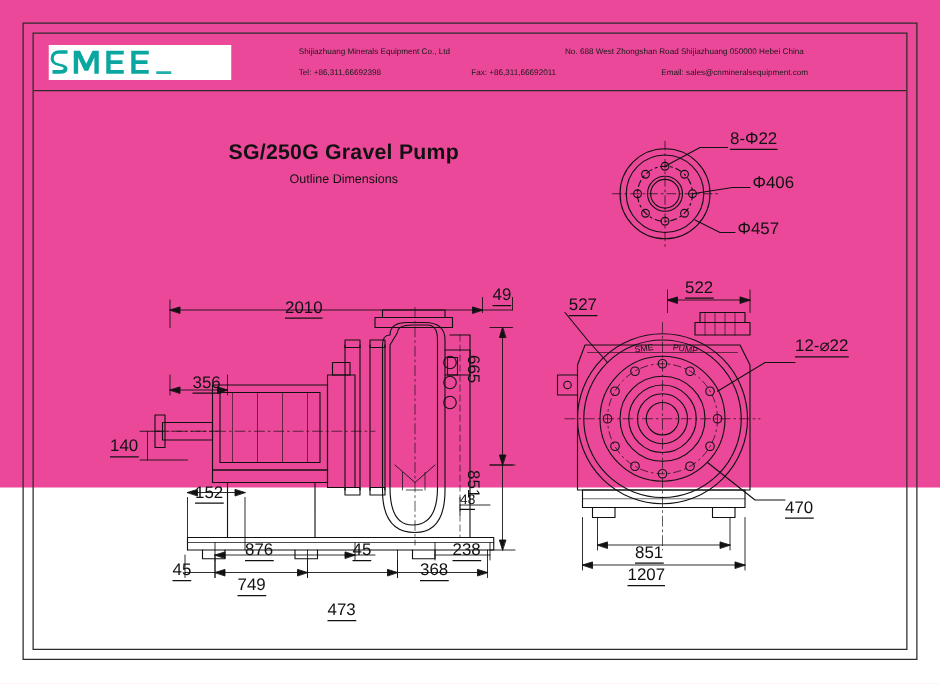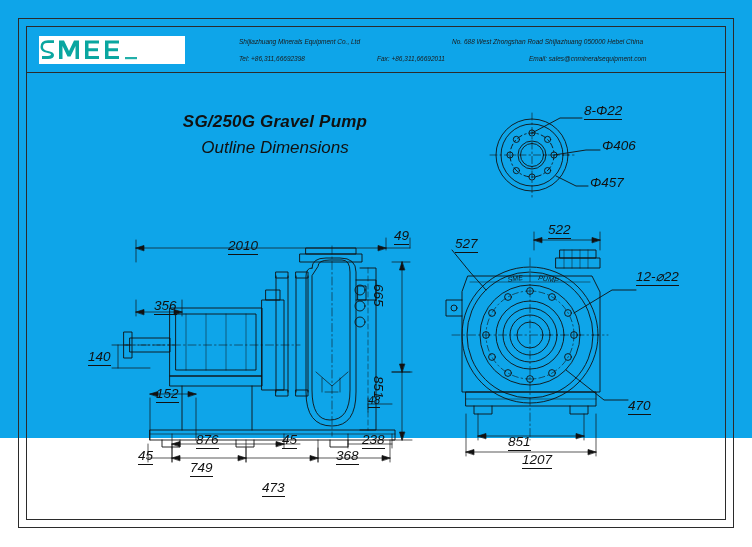--- a/index.html
+++ b/index.html
@@ -9,23 +9,22 @@
   }
   body {
     width: 752px;
     height: 547px;
     font-family: "Liberation Sans", sans-serif;
     overflow: hidden;
   }
   .page {
     position: relative;
     width: 752px;
-    height: 438px;
-    background: #0ea5e9;
-    font-style: italic;
+    height: 390px;
+    background: #ec4899;
   }
   
   .frame-outer {
     position: absolute;
     left: 18px;
     top: 18px;
     width: 716px;
     height: 510px;
     border: 1px solid #2b2b2b;
     box-sizing: border-box;
@@ -90,21 +89,21 @@
     font-weight: bold;
     color: #111;
     letter-spacing: 0.2px;
   }
   .dwg-subtitle {
     position: absolute;
     left: 130px;
     top: 138px;
     width: 290px;
     text-align: center;
-    font-size: 17px;
+    font-size: 10px;
     color: #111;
   }
 
   
   .dim {
     position: absolute;
     font-size: 12.5px;
     color: #111;
     white-space: nowrap;
   }
@@ -412,15 +411,15 @@
   <div class="dim lg underline" style="left:336px; top:448px;">368</div>
   <div class="dim lg" style="left:386px; top:284px; transform:rotate(90deg); transform-origin:left top;">665</div>
   <div class="dim lg" style="left:386px; top:376px; transform:rotate(90deg); transform-origin:left top;">851</div>
   <div class="dim sm underline" style="left:368px; top:394px;">48</div>
 
   <div class="dim lg underline" style="left:548px; top:222px;">522</div>
   <div class="dim lg underline" style="left:455px; top:236px;">527</div>
   <div class="dim lg underline" style="left:636px; top:268px;">12-⌀22</div>
   <div class="dim lg underline" style="left:628px; top:398px;">470</div>
   <div class="dim lg underline" style="left:508px; top:434px;">851</div>
-  <div class="dim lg underline" style="left:502px; top:452px;margin-left:20px;">1207</div>
+  <div class="dim lg underline" style="left:502px; top:452px;">1207</div>
 
 </div>
 
 </body></html>

